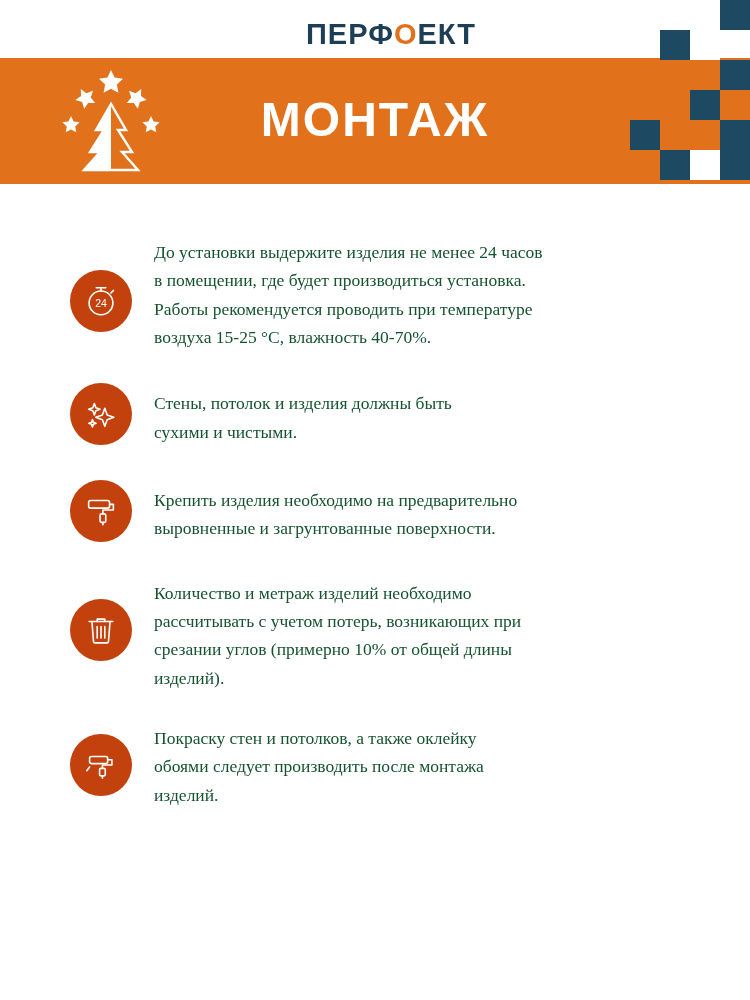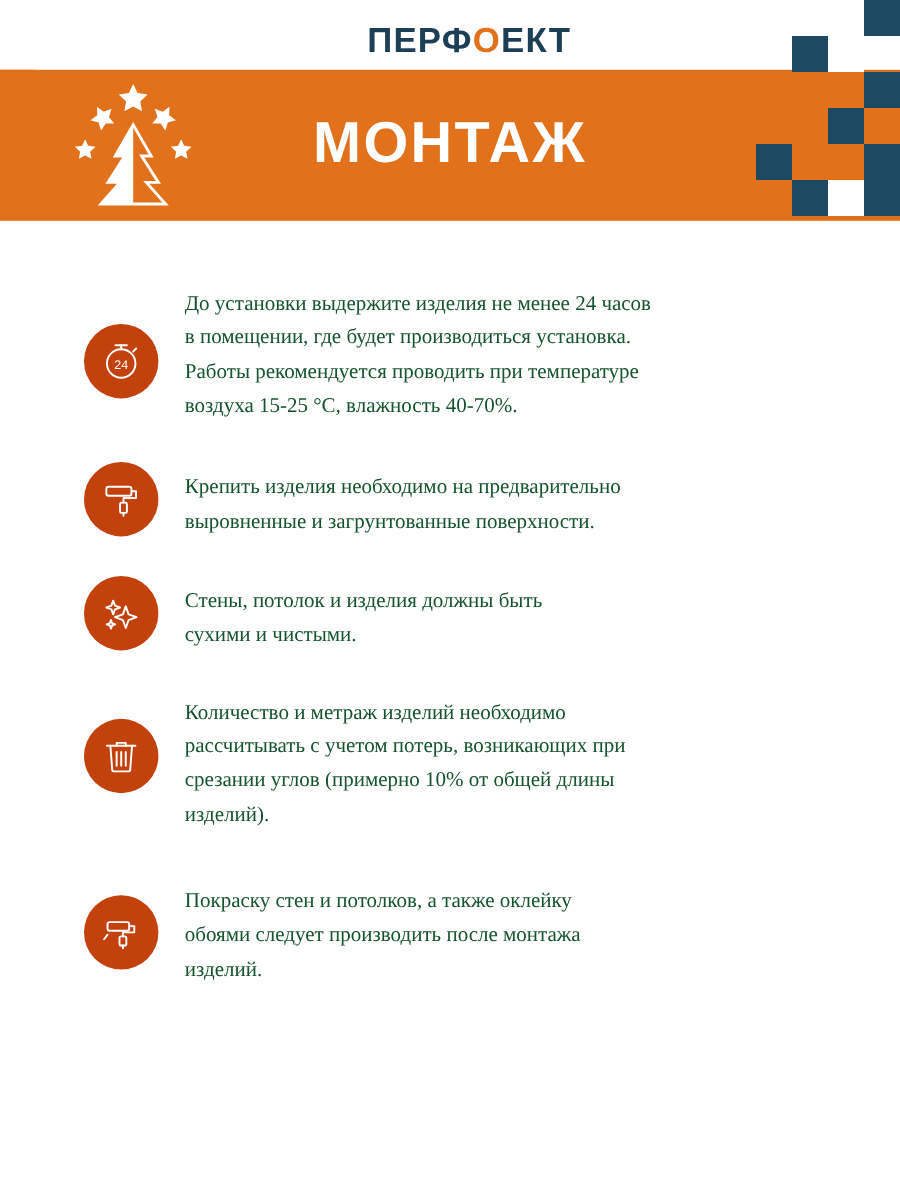--- a/index.html
+++ b/index.html
@@ -128,21 +128,21 @@
   .item.i0 { margin-top: 24px; }
   .item.i0 .badge { margin-top: 34px; }
   .item.i1 { margin-top: 30px; }
   .item.i1 .badge { margin-top: 2px; }
   .item.i1 .item-text { padding-top: 8px; }
   .item.i2 { margin-top: 32px; }
   .item.i2 .badge { margin-top: 2px; }
   .item.i2 .item-text { padding-top: 8px; }
   .item.i3 { margin-top: 34px; }
   .item.i3 .badge { margin-top: 22px; }
-  .item.i4 { margin-top: 40px; }
+  .item.i4 { margin-top: 28px; }
   .item.i4 .badge { margin-top: 14px; }
   .item.i4 .item-text { padding-top: 4px; }
 </style>
 </head>
 <body>
 
 <div class="logo-bar">
   <div class="logo"><span>ПЕРФ</span><span class="logo-o">О</span><span>ЕКТ</span></div>
 </div>
 
@@ -192,47 +192,47 @@
         </g>
         <text x="20" y="26.5" text-anchor="middle" font-family="Liberation Sans, sans-serif" font-size="11" fill="#ffffff">24</text>
       </svg>
     </div>
     <div class="item-text">До установки выдержите изделия не менее 24 часов
 в помещении, где будет производиться установка.
 Работы рекомендуется проводить при температуре
 воздуха 15-25 °С, влажность 40-70%.</div>
   </div>
 
+  <div class="item i1">
+    <div class="badge">
+      <svg viewBox="0 0 40 40" width="38" height="38" aria-hidden="true">
+        <g fill="none" stroke="#ffffff" stroke-width="1.7" stroke-linejoin="round">
+          <path d="M24,14 L26.5,21 L33.5,23.5 L26.5,26 L24,33 L21.5,26 L14.5,23.5 L21.5,21 Z"></path>
+          <path d="M13,9 L14.6,13.4 L19,15 L14.6,16.6 L13,21 L11.4,16.6 L7,15 L11.4,13.4 Z"></path>
+          <path d="M11,26 L12,28.8 L14.8,29.8 L12,30.8 L11,33.6 L10,30.8 L7.2,29.8 L10,28.8 Z"></path>
+        </g>
+      </svg>
+    </div>
+    <div class="item-text">Стены, потолок и изделия должны быть
+сухими и чистыми.</div>
+  </div>
+
   <div class="item i2">
     <div class="badge">
       <svg viewBox="0 0 40 40" width="38" height="38" aria-hidden="true">
         <g fill="none" stroke="#ffffff" stroke-width="1.7" stroke-linejoin="round" stroke-linecap="round">
           <rect x="7" y="9" width="22" height="8" rx="2"></rect>
           <path d="M29,13 h4 v6 h-11 v4"></path>
           <rect x="19" y="23" width="6" height="9" rx="1.4"></rect>
           <path d="M22,32 v2.5"></path>
         </g>
       </svg>
     </div>
     <div class="item-text">Крепить изделия необходимо на предварительно
 выровненные и загрунтованные поверхности.</div>
-  </div>
-
-  <div class="item i1">
-    <div class="badge">
-      <svg viewBox="0 0 40 40" width="38" height="38" aria-hidden="true">
-        <g fill="none" stroke="#ffffff" stroke-width="1.7" stroke-linejoin="round">
-          <path d="M24,14 L26.5,21 L33.5,23.5 L26.5,26 L24,33 L21.5,26 L14.5,23.5 L21.5,21 Z"></path>
-          <path d="M13,9 L14.6,13.4 L19,15 L14.6,16.6 L13,21 L11.4,16.6 L7,15 L11.4,13.4 Z"></path>
-          <path d="M11,26 L12,28.8 L14.8,29.8 L12,30.8 L11,33.6 L10,30.8 L7.2,29.8 L10,28.8 Z"></path>
-        </g>
-      </svg>
-    </div>
-    <div class="item-text">Стены, потолок и изделия должны быть
-сухими и чистыми.</div>
   </div>
 
   <div class="item i3">
     <div class="badge">
       <svg viewBox="0 0 40 40" width="38" height="38" aria-hidden="true">
         <g fill="none" stroke="#ffffff" stroke-width="1.7" stroke-linejoin="round" stroke-linecap="round">
           <path d="M7.5,11 h25"></path>
           <path d="M16,11 v-2.5 h8 v2.5"></path>
           <path d="M10.5,11 l1.6,21 a1.6,1.6 0 0 0 1.6,1.5 h12.6 a1.6,1.6 0 0 0 1.6,-1.5 l1.6,-21"></path>
           <path d="M16,16.5 v12"></path>

